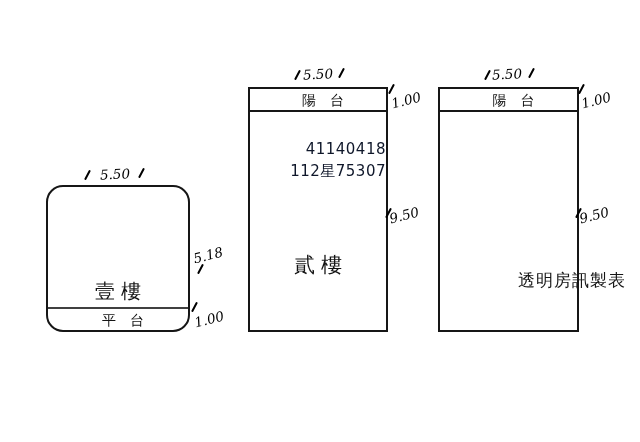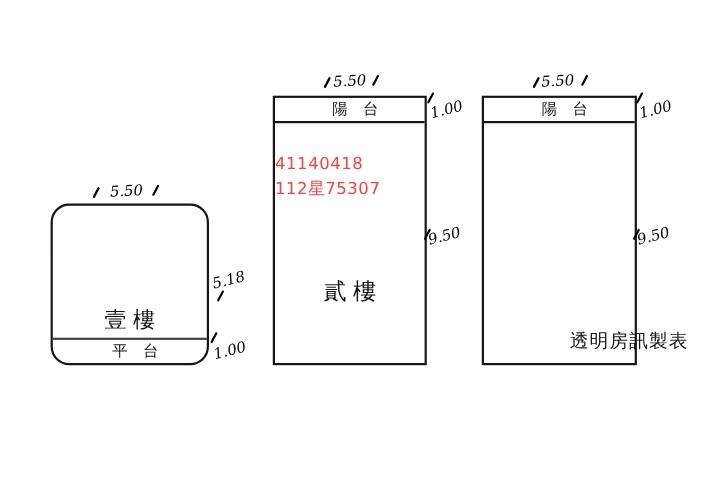--- a/index.html
+++ b/index.html
@@ -8,38 +8,38 @@
     font-family:"DejaVu Serif", serif; color:#111; overflow:hidden;
   }
   .box {
     position:absolute; border:2px solid #161616; box-sizing:border-box;
     display:flex; flex-direction:column; background:#fff;
   }
   #box1 { left:46px;  top:185px; width:144px; height:147px;border-radius:17px; }
   #box2 { left:248px; top:87px;  width:140px; height:245px; }
   #box3 { left:438px; top:87px;  width:141px; height:245px; }
 
-  .strip { height:23px; display:flex; align-items:center; justify-content:center; box-sizing:border-box; flex:none;padding-left:10px; }
+  .strip { height:23px; display:flex; align-items:flex-end; justify-content:center; box-sizing:border-box; flex:none;padding-left:10px; }
   .strip.top    { border-bottom:2px solid #161616; }
   .strip.bottom { border-top:2px solid #404040; }
   .main { flex:1; position:relative; }
 
   .floor-name {
     position:absolute; top:50%; left:50%; transform:translate(-50%,-50%);
     font-size:21px; font-weight:500; letter-spacing:6px; padding-left:6px;
     white-space:nowrap; color:#141414;margin-top:44px;
   }
   #box1 .floor-name { font-size:20px; }
 
   .strip-label { font-size:14px; color:#141414; white-space:nowrap; }
 
   .stamp {
-    position:absolute; top:26px; left:0; right:0; text-align:left;
+    position:absolute; top:26px; left:0; right:0; text-align:right;
     font-family:"DejaVu Sans", sans-serif; font-size:15px; line-height:22px;
-    color:#ef4444; letter-spacing:0.5px;
+    color:#0f172a; letter-spacing:0.5px;
   }
 
   .dim {
     position:absolute; font-style:italic; font-size:13.5px;
     font-family:"DejaVu Serif", serif; color:#000; white-space:nowrap;
   }
   .dim.top  { width:60px; text-align:center; transform:rotate(-3deg); }
   .dim.side { transform:rotate(-14deg); }
 
   #dim-f1w { left:85px;  top:166px; }
@@ -62,21 +62,21 @@
   #tk-f2b   { left:386px; top:88px;  }
   #tk-f3b   { left:576px; top:88px;  }
   #tk-f2h   { left:383px; top:212px; }
   #tk-f3h   { left:573px; top:212px; }
   #tk-f1h   { left:195px; top:268px; }
   #tk-f1p   { left:189px; top:306px; }
 
   #credit {
     position:absolute; left:518px; top:269px;
     font-family:"DejaVu Sans", sans-serif; font-size:17px;
-    color:#161616; letter-spacing:1px; white-space:nowrap;margin-top:29px;
+    color:#161616; letter-spacing:1px; white-space:nowrap;
   }
 </style>
 </head>
 <body>
 
 <div class="plan">
 
   <span class="dim top" id="dim-f1w">5.50</span>
   <span class="tick" id="tk-f1w-l"></span>
   <span class="tick" id="tk-f1w-r"></span>

